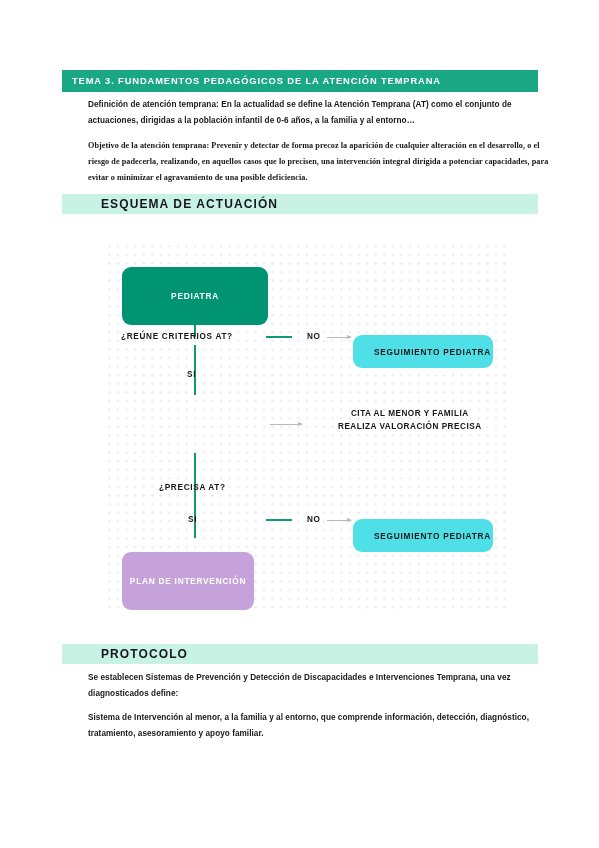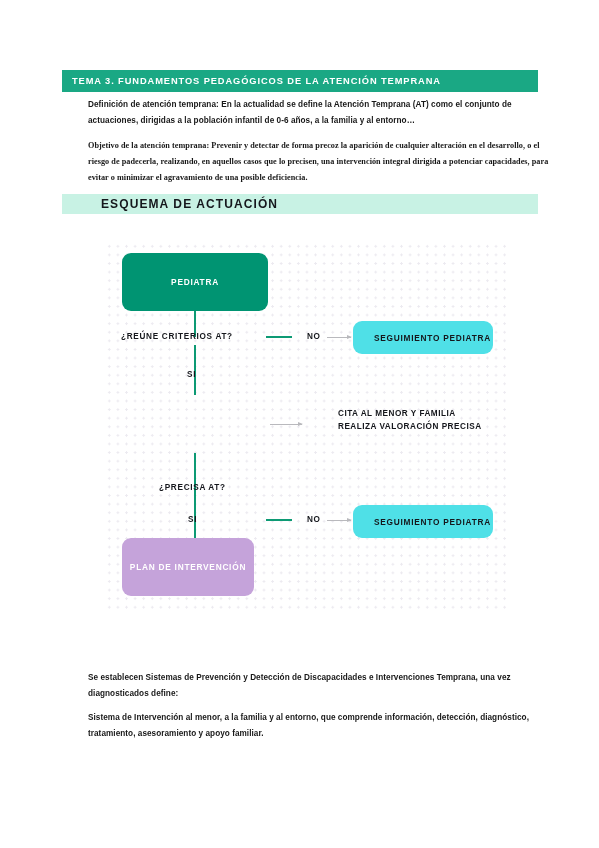--- a/index.html
+++ b/index.html
@@ -94,20 +94,21 @@
   }
 
   .node {
     position: absolute;
     display: flex;
     align-items: center;
     justify-content: center;
     text-align: center;
     box-sizing: border-box;
     border-radius: 9px;
+    margin-top: 14px;
   }
   .node .lbl {
     font-size: 8.3px;
     font-weight: 700;
     letter-spacing: 0.75px;
     line-height: 12px;
   }
 
   .node-green { background: #009472; }
   .node-green .lbl { color: #ffffff; }
@@ -152,21 +153,21 @@
 
   .t-cita {
     position: absolute;
     left: 235px;
     top: 168px;
     font-size: 8.2px;
     font-weight: 700;
     color: #15171c;
     letter-spacing: 0.5px;
     line-height: 12.5px;
-    text-align: left;
+    text-align: center;
     white-space: nowrap;
   }
 
   
   .hstub {
     position: absolute;
     height: 2.2px;
     width: 26px;
     background: #0d9a74;
     left: 163px;
@@ -248,17 +249,20 @@
     <div class="flow-text t-si2">SI</div>
     <div class="flow-text t-no2">NO</div>
 
     <div class="t-cita">
       <div>CITA AL MENOR Y FAMILIA</div>
       <div>REALIZA VALORACIÓN PRECISA</div>
     </div>
 
   </div>
 
+  <div class="subbar subbar-protocolo">
+    <span class="txt">PROTOCOLO</span>
+  </div>
 
   <div class="para para-3">Se establecen Sistemas de Prevención y Detección de Discapacidades e Intervenciones Temprana, una vez diagnosticados define:</div>
   <div class="para para-4">Sistema de Intervención al menor, a la familia y al entorno, que comprende información, detección, diagnóstico, tratamiento, asesoramiento y apoyo familiar.</div>
 
 </div>
 
 </body></html>

